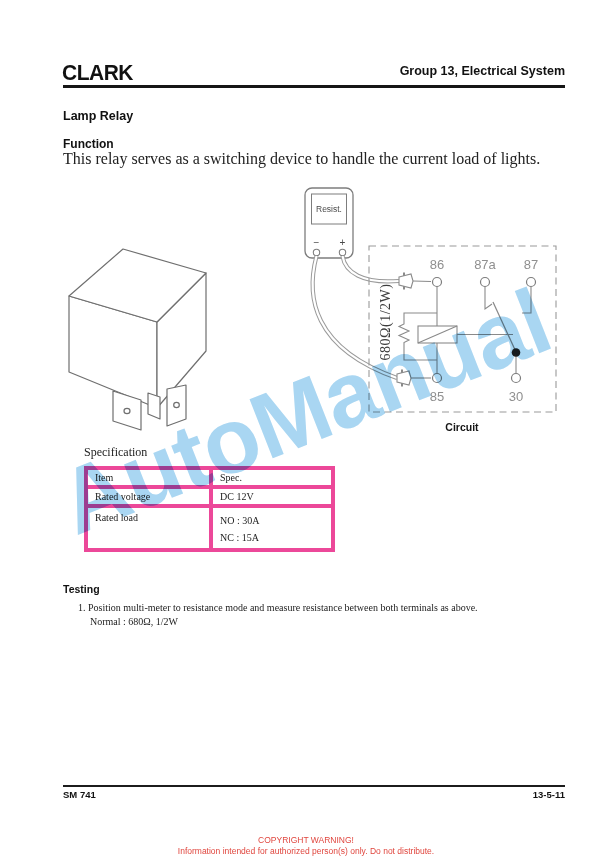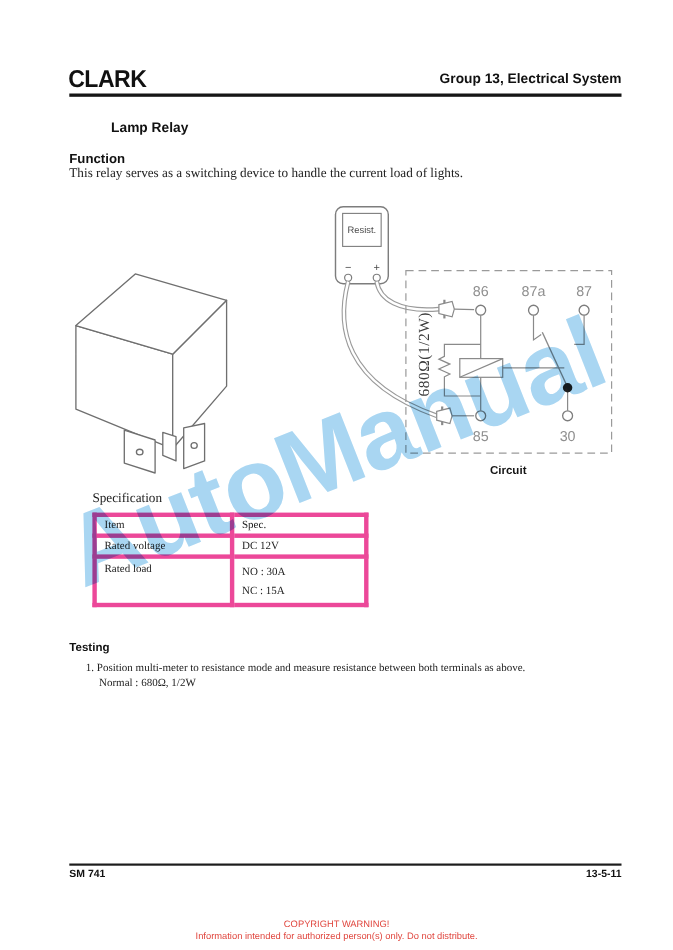--- a/index.html
+++ b/index.html
@@ -15,23 +15,23 @@
     left:62px; top:60px; font-family:"Liberation Sans",sans-serif;
     font-weight:900; font-size:21px; letter-spacing:-0.5px; color:#111;
     transform:scaleY(1.05); transform-origin:left top;
   }
   .group-title {
     top:64px; left:63px; width:502px; text-align:right;
     font-family:"Liberation Sans",sans-serif; font-weight:bold; font-size:12.5px; color:#111;
   }
   .header-rule { left:63px; top:85px; width:502px; height:2.5px; background:#161616; }
 
-  .page-title { left:63px; top:109px; font-weight:bold; font-size:12.5px; color:#111;margin-left:38px; }
+  .page-title { left:63px; top:109px; font-weight:bold; font-size:12.5px; color:#111; }
   .func-head  { left:63px; top:137px; font-weight:bold; font-size:12px; color:#111; }
-  .func-text  { left:63px; top:150px; font-size:12px; color:#222;text-align:center; }
+  .func-text  { left:63px; top:150px; font-size:16px; color:#222;text-align:center; }
 
   .spec-head { left:84px; top:445px; font-size:12px; color:#222;text-align:right; }
   table.spec {
     position:absolute; left:84px; top:466px; width:251px;
     border-collapse:collapse; font-size:10px; color:#222;
   }
   table.spec td {
     border:4px solid #ec4899; padding:2px 0 2px 7px; vertical-align:middle;
   }
   table.spec td.c1 { width:125px; }

